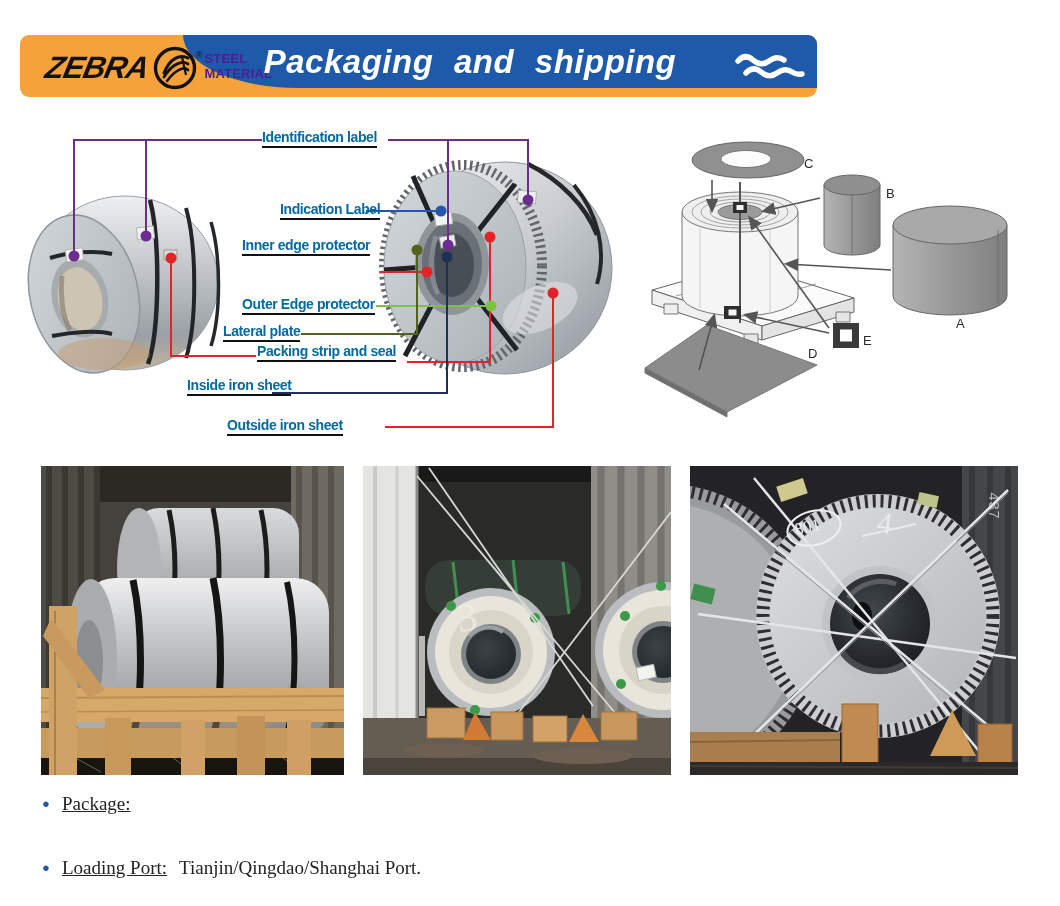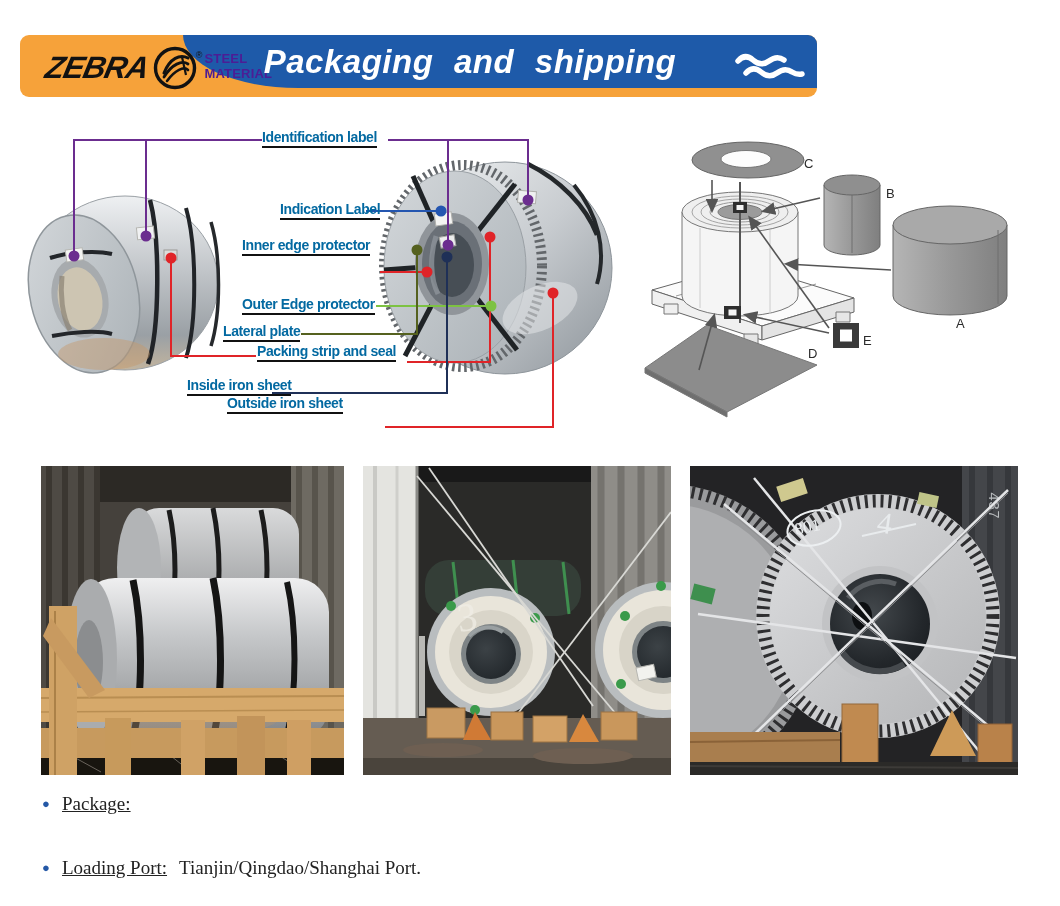--- a/index.html
+++ b/index.html
@@ -27,21 +27,21 @@
   .dlabel { position:absolute; font-size:14px; font-weight:bold; color:#0369a1;
             letter-spacing:-0.4px; line-height:1.05; }
   .dlabel span { display:inline-block; border-bottom:2px solid #111; padding-bottom:1px; }
   .lb1 { left:262px; top:130px; }
   .lb2 { left:256px; top:202px;margin-left:24px; }
   .lb3 { left:242px; top:238px; }
   .lb4 { left:242px; top:297px; }
   .lb5 { left:215px; top:324px;margin-left:8px; }
   .lb6 { left:257px; top:344px; }
   .lb7 { left:154px; top:378px;margin-left:33px; }
-  .lb8 { left:227px; top:396px; }
+  .lb8 { left:227px; top:418px; }
 
   .diagram-svg { position:absolute; left:0; top:118px; }
   .photo { position:absolute; display:block; }
   .p1 { left:41px;  top:466px; }
   .p2 { left:363px; top:466px; }
   .p3 { left:690px; top:466px; }
 
   
   .notes { position:absolute; left:42px; top:790px; width:1000px;
            font-family:"Liberation Serif", serif; color:#222; font-size:19px; }

